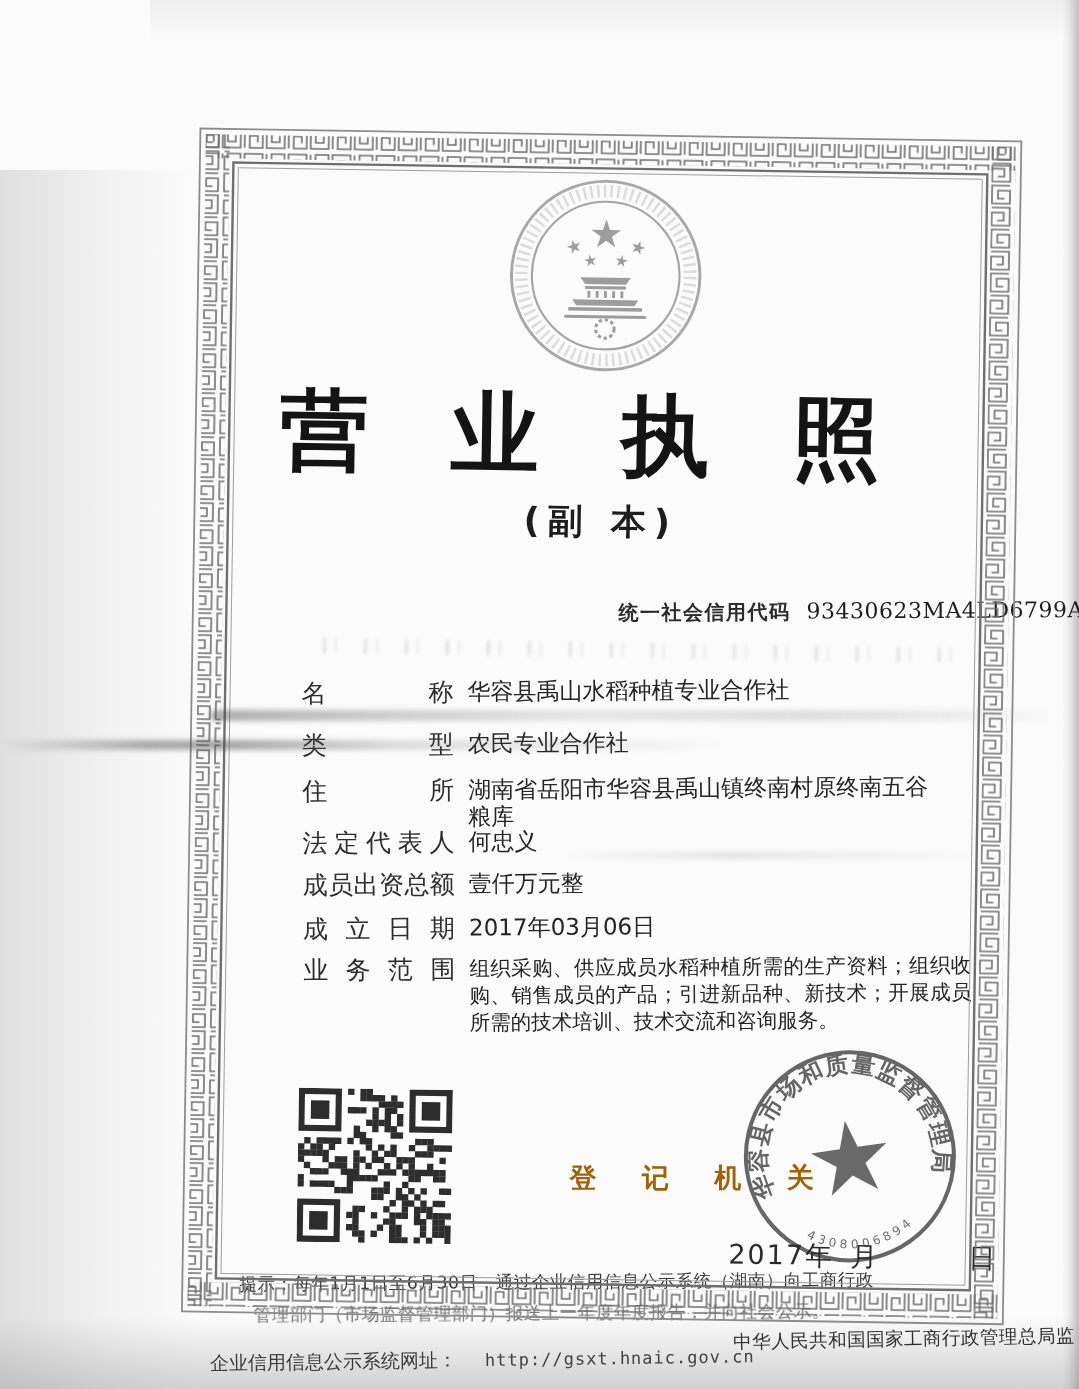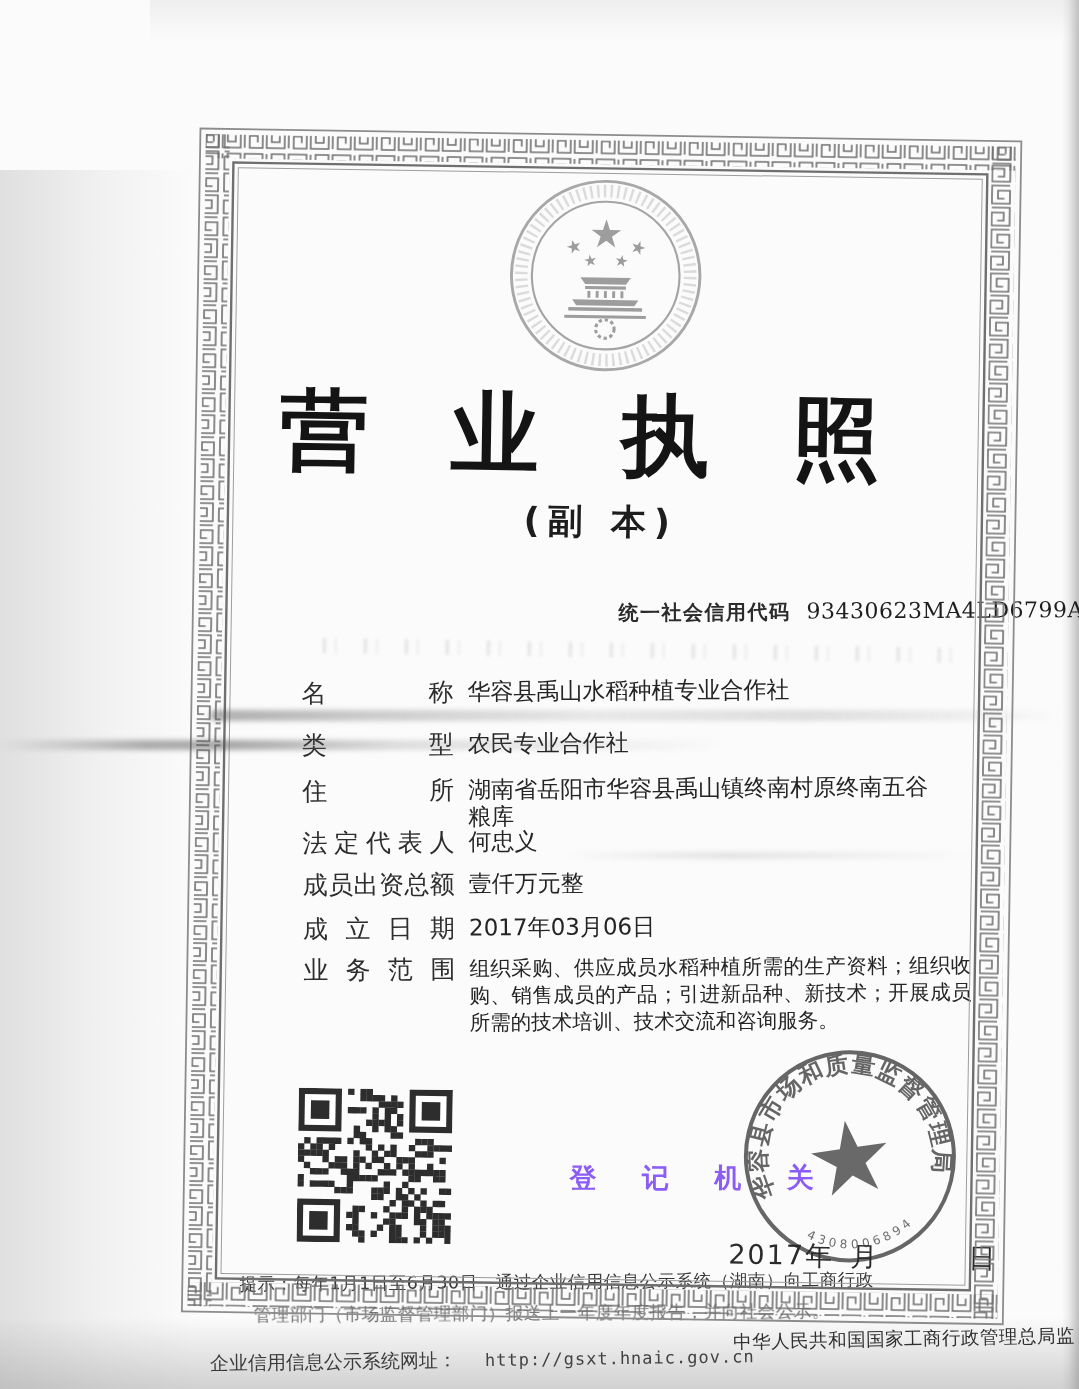--- a/index.html
+++ b/index.html
@@ -51,21 +51,21 @@
   .frow{position:absolute;left:0;display:flex;align-items:flex-start;}
   .flabel{width:152px;flex:0 0 152px;font-size:25px;color:#2d2d2d;font-weight:500;
     text-align:justify;text-align-last:justify;text-justify:inter-character;line-height:1.15;}
   .fvalue{margin-left:14px;font-size:23px;color:#242424;line-height:1.2;}
   .r0{top:0;}.r1{top:52px;}.r2{top:98px;}.r3{top:150px;}.r4{top:192px;}.r5{top:236px;}.r6{top:277px;}
   .r2 .fvalue{width:468px;line-height:27px;}
   .r6 .fvalue{width:502px;font-size:20.5px;line-height:27px;text-align:justify;}
 
   .qr{left:116px;top:960px;width:154px;height:154px;}
   .regauth{left:388px;top:1026px;font-size:27px;font-weight:600;letter-spacing:18px;
-    color:#8b5cf6;transform:rotate(-1deg);white-space:nowrap;}
+    color:#a16207;transform:rotate(-1deg);white-space:nowrap;}
 
   .seal{left:554px;top:906px;width:228px;height:228px;opacity:.9;}
 
   .dateline{left:548px;top:1102px;width:300px;height:34px;font-size:27px;color:#2a2a2a;}
   .dateline span{position:absolute;top:0;}
   .date-year{left:0;letter-spacing:2px;}
   .date-month{left:122px;}
   .date-day{left:240px;}
 
   .notice{left:60px;top:1138px;transform:rotate(-1.3deg);font-size:17.5px;color:#383838;

